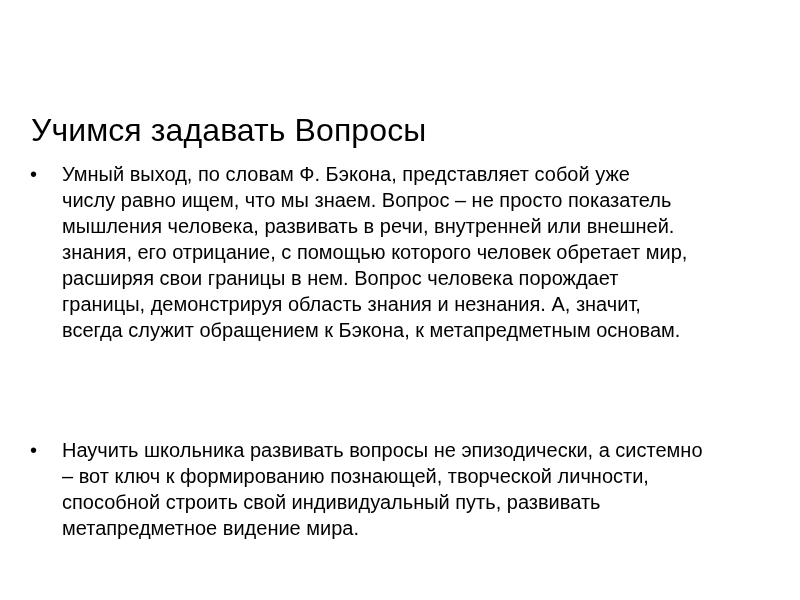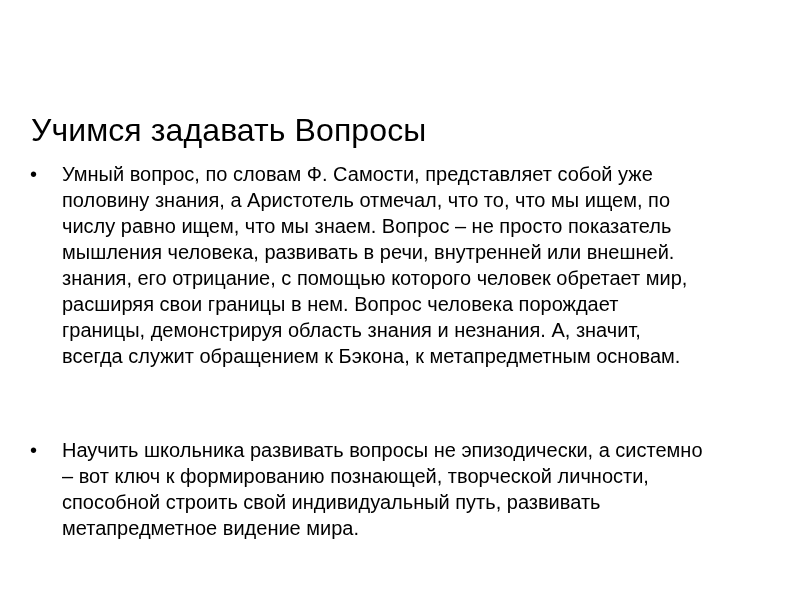--- a/index.html
+++ b/index.html
@@ -69,22 +69,21 @@
 </head>
 <body>
 
 <div class="slide">
   <div class="title">Учимся задавать Вопросы</div>
 
   <ul class="bullet-list">
     <li class="bullet b1">
       <span class="bullet-dot">•</span>
       <div class="bullet-text">
-        <span class="line">Умный вопрос, по словам Ф. Самости, представляет собой уже</span>
-        <span class="line">половину знания, а Аристотель отмечал, что то, что мы ищем, по</span>
+        <span class="line">Умный выход, по словам Ф. Бэкона, представляет собой уже</span>
         <span class="line">числу равно ищем, что мы знаем. Вопрос – не просто показатель</span>
         <span class="line">мышления человека, развивать в речи, внутренней или внешней.</span>
         <span class="line">знания, его отрицание, с помощью которого человек обретает мир,</span>
         <span class="line">расширяя свои границы в нем. Вопрос человека порождает</span>
         <span class="line">границы, демонстрируя область знания и незнания. А, значит,</span>
         <span class="line">всегда служит обращением к Бэкона, к метапредметным основам.</span>
       </div>
     </li>
     <li class="bullet b2">
       <span class="bullet-dot">•</span>

